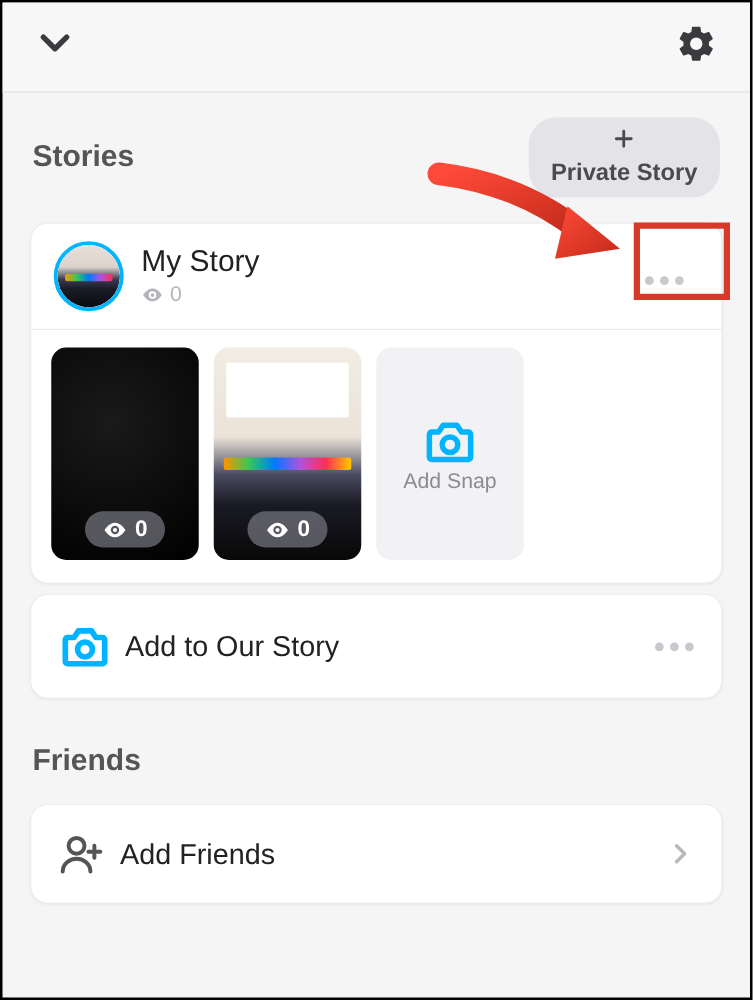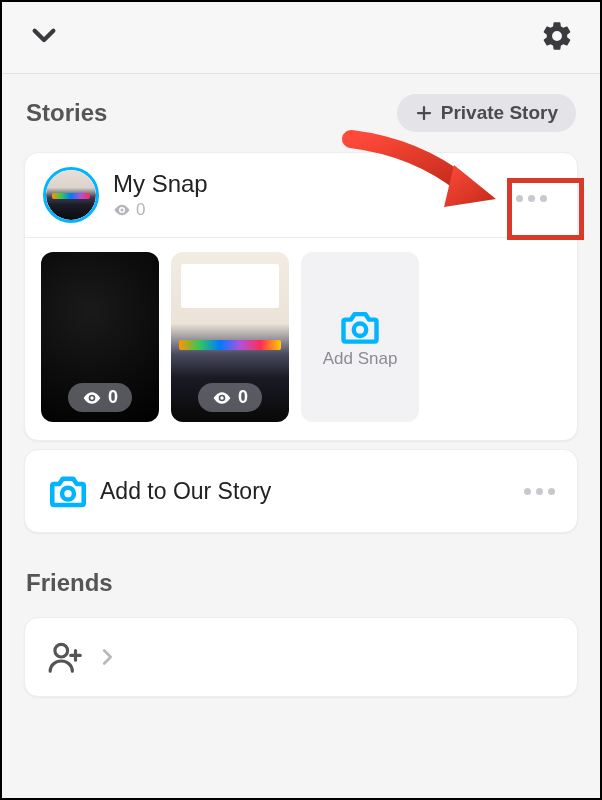--- a/index.html
+++ b/index.html
@@ -36,20 +36,21 @@
       background: #e4e4e8;
       border-radius: 22px;
       padding: 8px 18px;
       font-size: 19px;
       font-weight: 600;
       color: #4a4a4f;
       display: flex;
       align-items: center;
       gap: 8px;
       cursor: pointer;
+      flex-direction: column;
     }
     .card {
       background: #fff;
       margin: 8px 22px;
       border-radius: 14px;
       box-shadow: 0 1px 2px rgba(0,0,0,0.05);
       border: 1px solid #ededef;
     }
     .story-header {
       display: flex;
@@ -208,21 +209,21 @@
     <span>Private Story</span>
   </div>
 </div>
 
 <div class="card">
   <div class="story-header">
     <div class="story-avatar">
       <div class="story-avatar-img"></div>
     </div>
     <div class="story-info">
-      <div class="story-title">My Snap</div>
+      <div class="story-title">My Story</div>
       <div class="story-views">
         <svg width="18" height="18" viewBox="0 0 24 24">
           <path fill="#b5b5bb" d="M12 5C6 5 2 12 2 12s4 7 10 7 10-7 10-7-4-7-10-7zm0 11a4 4 0 1 1 0-8 4 4 0 0 1 0 8z"></path>
           <circle cx="12" cy="12" r="2" fill="#b5b5bb"></circle>
         </svg>
         <span>0</span>
       </div>
     </div>
     <div class="more-btn">
       <div class="dots">
@@ -283,20 +284,21 @@
   <div class="section-title">Friends</div>
 </div>
 
 <div class="card">
   <div class="row-card">
     <svg width="38" height="38" viewBox="0 0 24 24">
       <circle cx="9" cy="8" r="4" fill="none" stroke="#555" stroke-width="2"></circle>
       <path d="M2 21c0-4 3.5-6.5 7-6.5s7 2.5 7 6.5" fill="none" stroke="#555" stroke-width="2" stroke-linecap="round"></path>
       <path d="M18 8v6M15 11h6" stroke="#555" stroke-width="2" stroke-linecap="round"></path>
     </svg>
+    <div class="row-title">Add Friends</div>
     <svg class="chevron-right" width="22" height="22" viewBox="0 0 24 24">
       <path d="M9 5l7 7-7 7" stroke="#b8b8be" stroke-width="3" fill="none" stroke-linecap="round" stroke-linejoin="round"></path>
     </svg>
   </div>
 </div>
 
 <div class="highlight-box"></div>
 <svg class="arrow-overlay" viewBox="0 0 170 100">
   <defs>
     <linearGradient id="ag" x1="0" y1="0" x2="1" y2="1">

